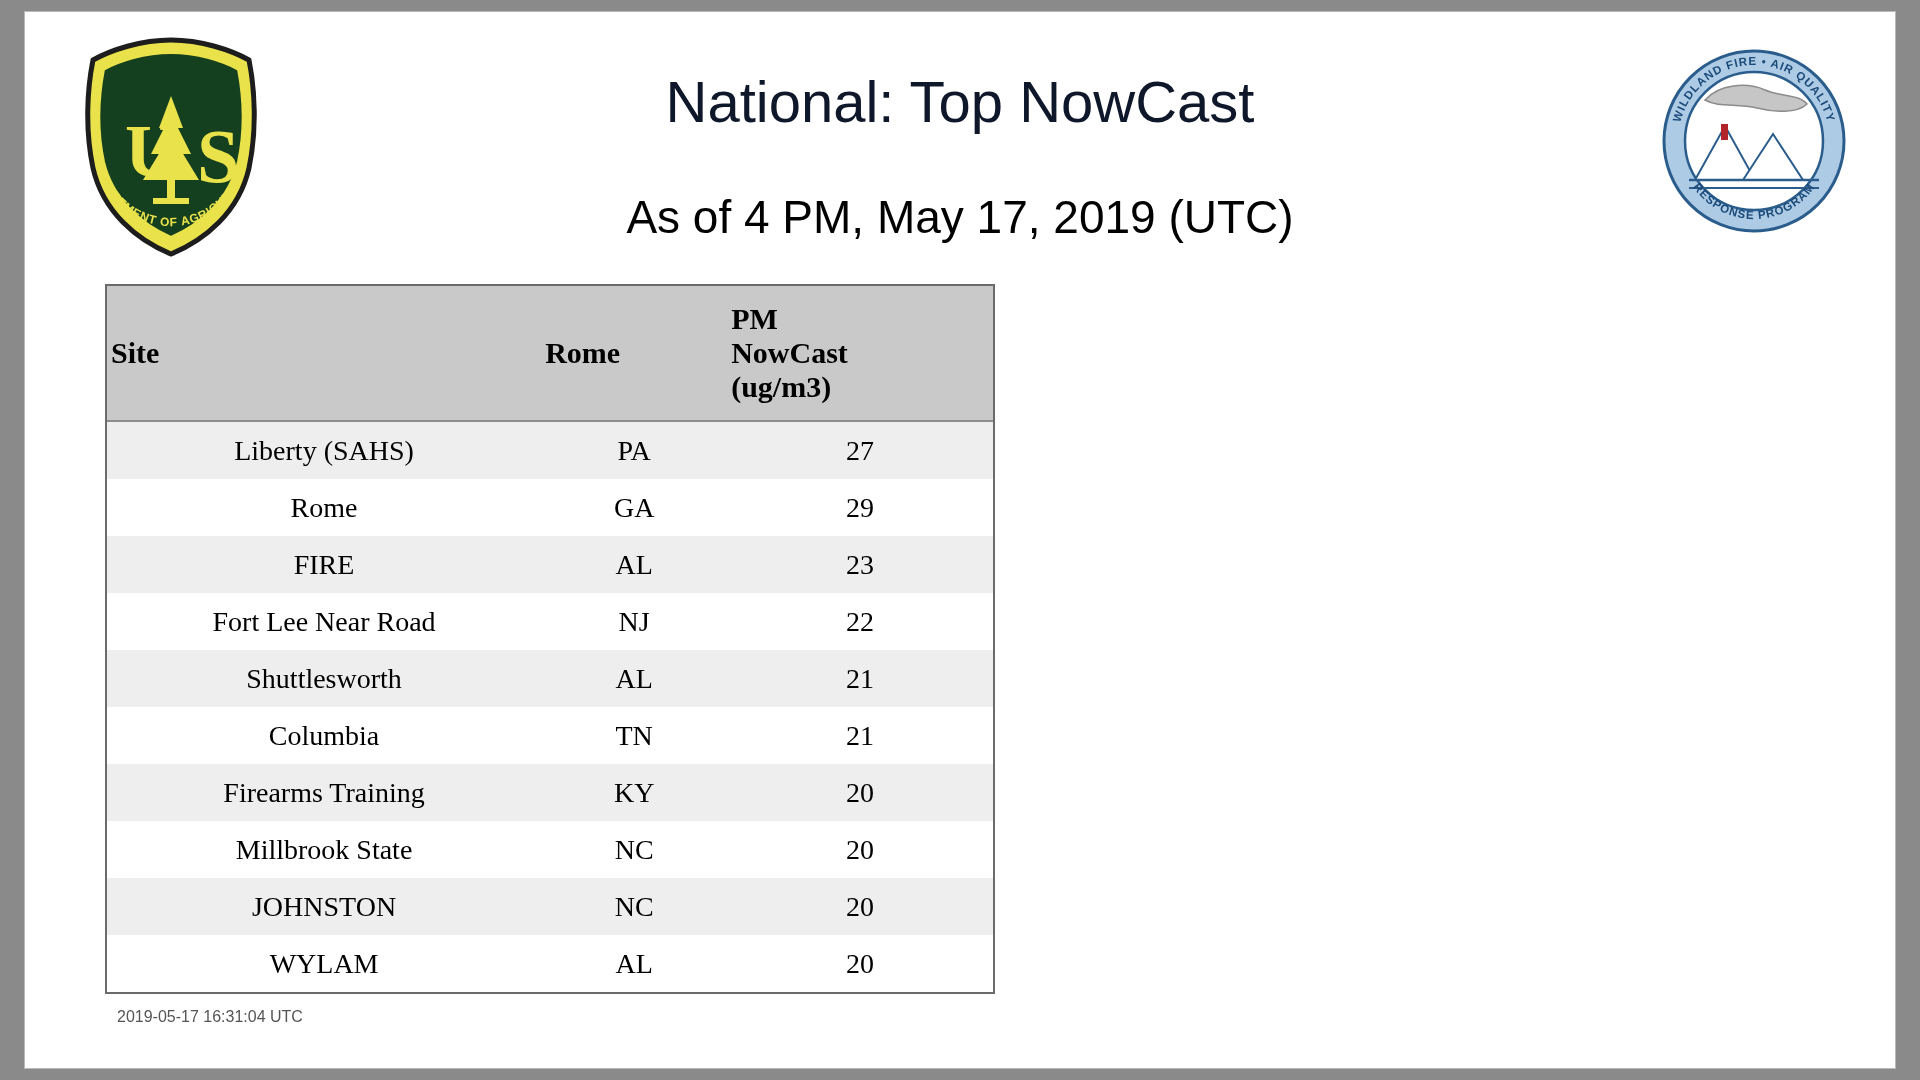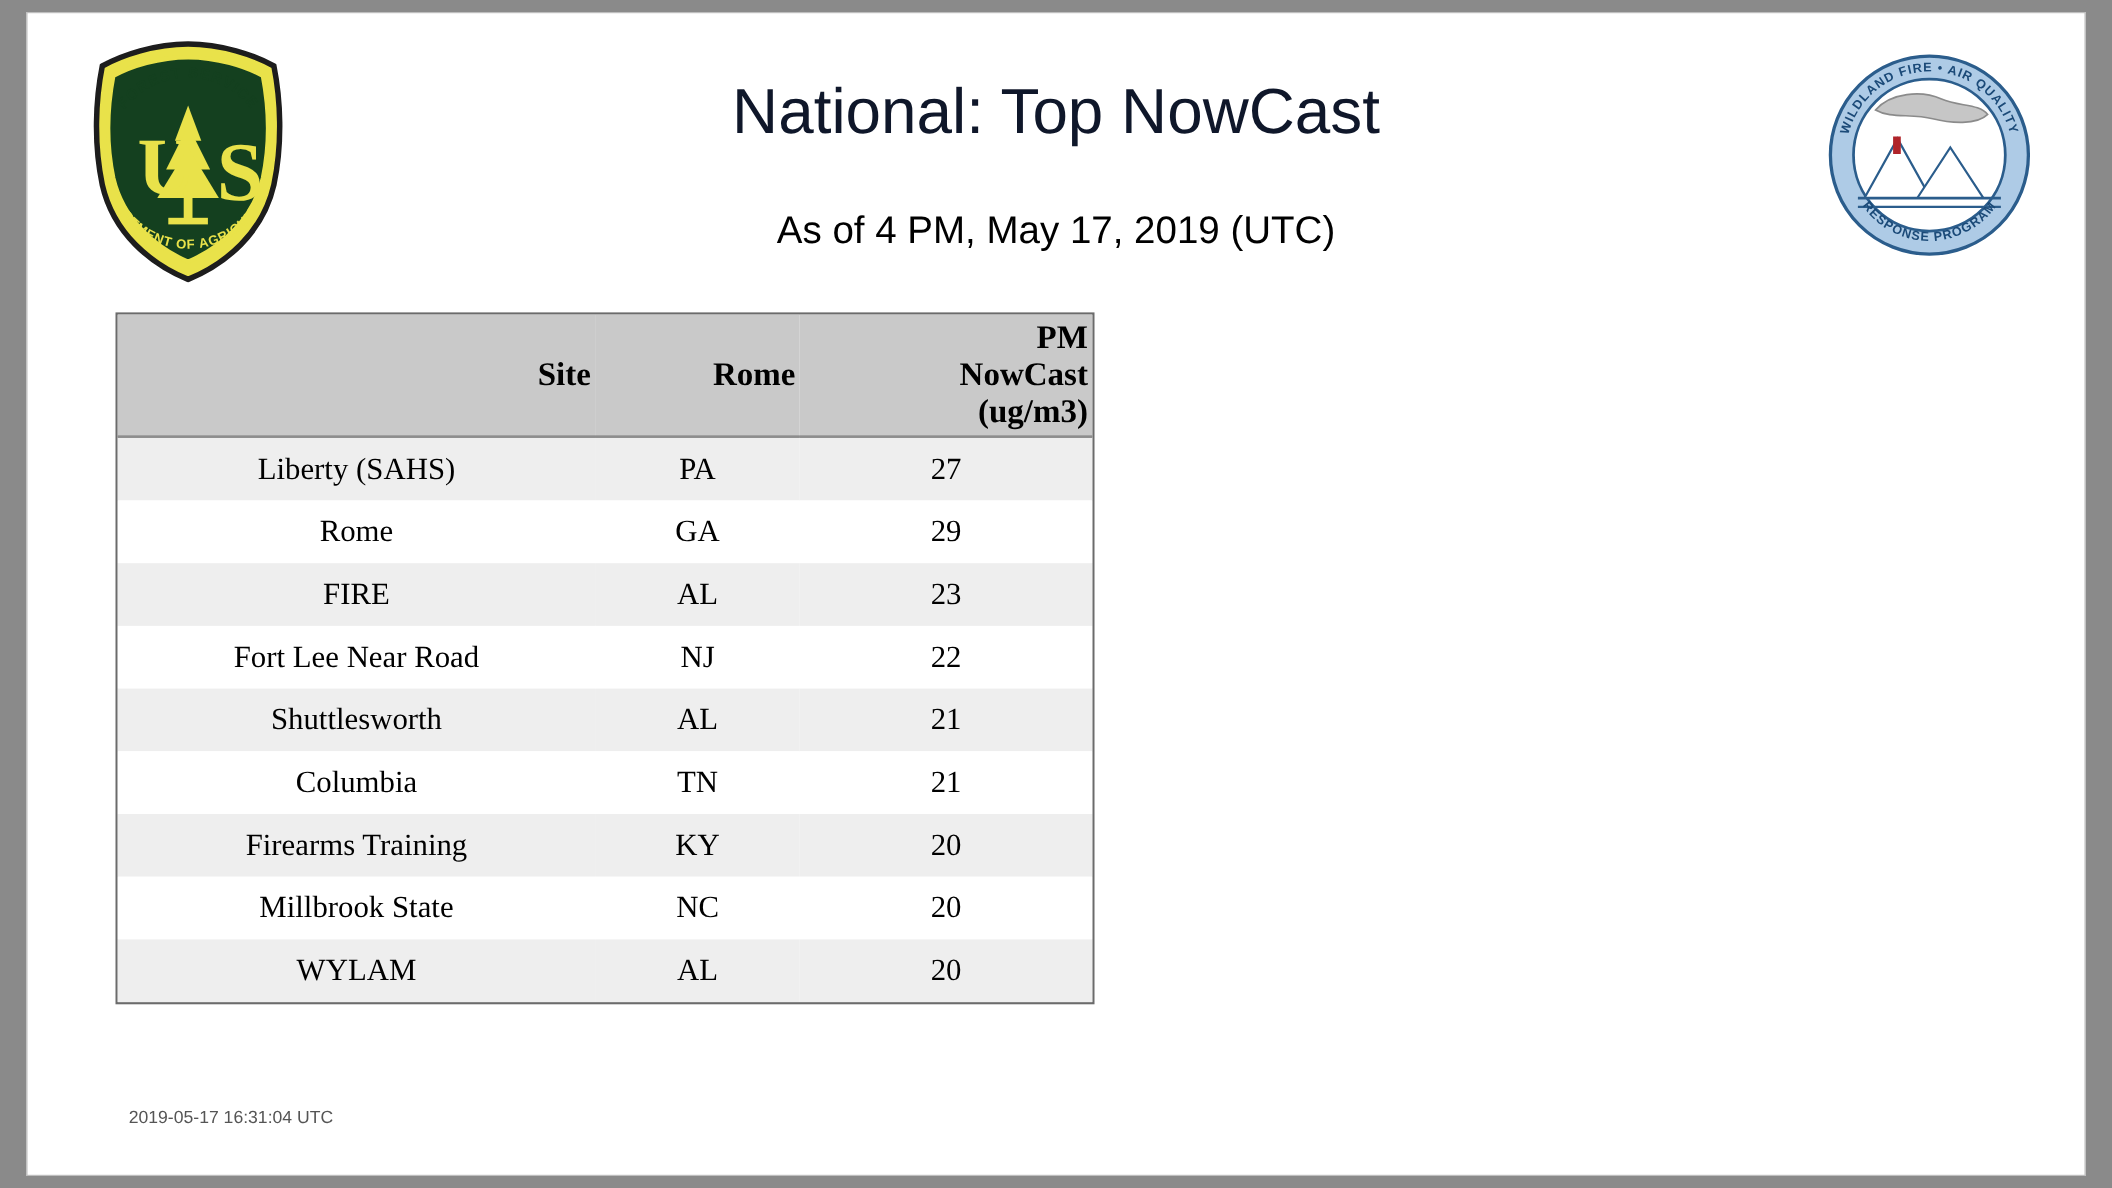--- a/index.html
+++ b/index.html
@@ -56,21 +56,21 @@
     color: #0f172a;
     letter-spacing: 0px;
   }
   .subtitle {
     position: absolute;
     left: 0;
     right: 0;
     top: 178px;
     text-align: center;
     font-family: "Liberation Sans", sans-serif;
-    font-size: 35px;
+    font-size: 46px;
     font-weight: 400;
     color: #000;
   }
 
   
   .table-wrap {
     position: absolute;
     left: 80px;
     top: 272px;
     width: 890px;
@@ -81,22 +81,22 @@
     border-collapse: collapse;
     width: 100%;
     table-layout: fixed;
   }
   table.data th {
     background: #c9c9c9;
     font-family: "Liberation Serif", serif;
     font-weight: bold;
     font-size: 30px;
     color: #000;
-    text-align: right;
-    padding: 0 4px;
+    text-align: left;
+    padding: 12px 4px;
     height: 110px;
     vertical-align: middle;
     border-bottom: 2px solid #8d8d8d;
   }
   table.data td {
     font-family: "Liberation Serif", serif;
     font-size: 28px;
     color: #000;
     text-align: center;
     height: 57px;
@@ -243,20 +243,25 @@
           <td>Firearms Training</td>
           <td>KY</td>
           <td>20</td>
         </tr>
         <tr>
           <td>Millbrook State</td>
           <td>NC</td>
           <td>20</td>
         </tr>
         <tr>
+          <td>JOHNSTON</td>
+          <td>NC</td>
+          <td>20</td>
+        </tr>
+        <tr>
           <td>WYLAM</td>
           <td>AL</td>
           <td>20</td>
         </tr>
       </tbody>
     </table>
   </div>
 
   <div class="timestamp">2019-05-17 16:31:04 UTC</div>
 

